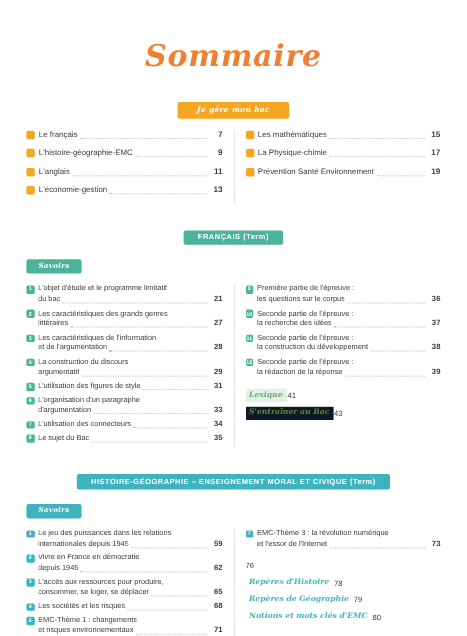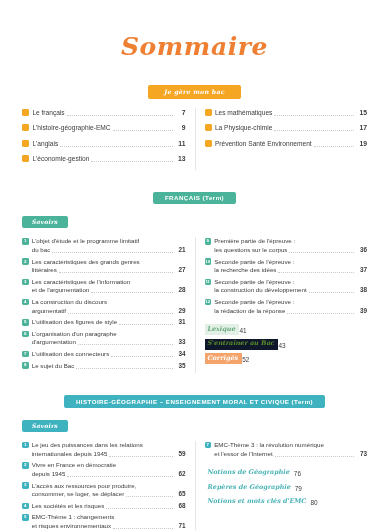--- a/index.html
+++ b/index.html
@@ -399,25 +399,20 @@
         <div class="hrow">
           <span class="hl lex">Lexique</span>
           <span class="leader"></span>
           <span class="pagenum">41</span>
         </div>
         <div class="hrow">
           <span class="hl train">S'entraîner au Bac</span>
           <span class="leader"></span>
           <span class="pagenum">43</span>
         </div>
-        <div class="hrow">
-          <span class="hl corr">Corrigés</span>
-          <span class="leader"></span>
-          <span class="pagenum">52</span>
-        </div>
       </div>
   </div>
 
   <div class="banner-wrap">
     <div class="banner hg">HISTOIRE-GÉOGRAPHIE – ENSEIGNEMENT MORAL ET CIVIQUE (Term)</div>
   </div>
   <div class="savoirs-wrap">
     <span class="savoirs hg">Savoirs</span>
   </div>
 
@@ -495,23 +490,27 @@
             </div>
             <div class="line cont">
               <span class="label l1">et l'essor de l'Internet</span>
               <span class="leader"></span>
               <span class="pagenum">73</span>
             </div>
           </div>
         </div>
         <div class="spacer-sm"></div>
         <div class="hrow">
-          <span class="hl note-hg">Notions de Géographie</span>
           <span class="leader"></span>
           <span class="pagenum">76</span>
+        </div>
+        <div class="hrow">
+          <span class="hl note-hg">Repères d'Histoire</span>
+          <span class="leader"></span>
+          <span class="pagenum">78</span>
         </div>
         <div class="hrow">
           <span class="hl note-hg">Repères de Géographie</span>
           <span class="leader"></span>
           <span class="pagenum">79</span>
         </div>
         <div class="hrow">
           <span class="hl note-hg">Notions et mots clés d'EMC</span>
           <span class="leader"></span>
           <span class="pagenum">80</span>

